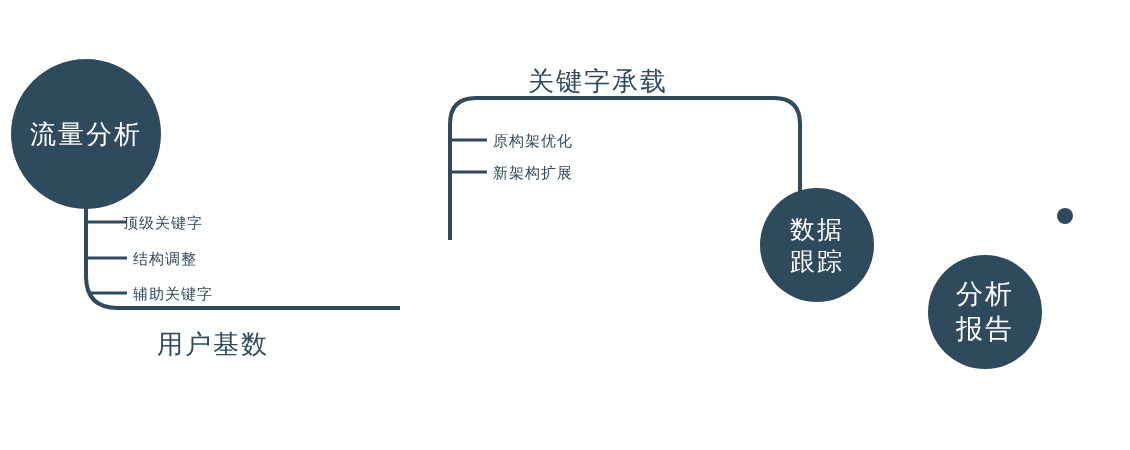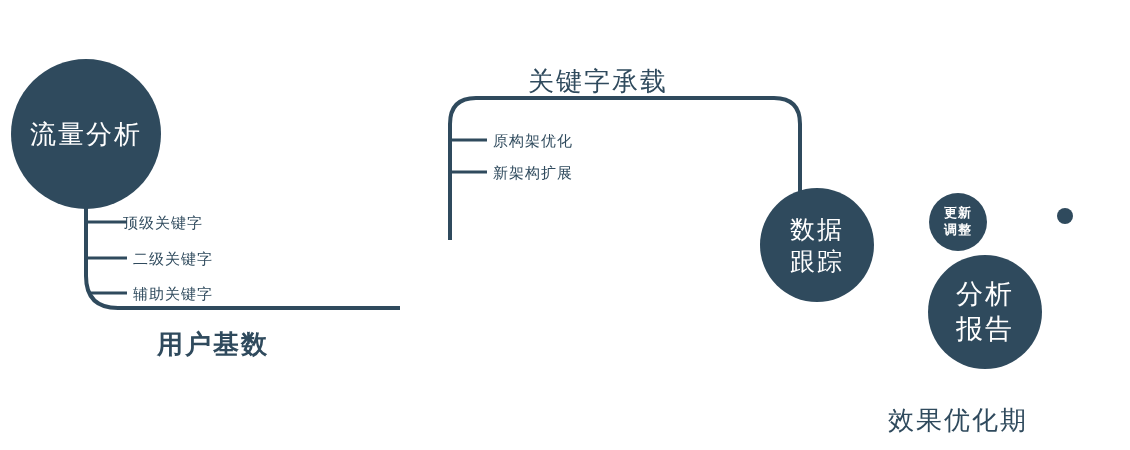--- a/index.html
+++ b/index.html
@@ -39,21 +39,21 @@
   #n-dot      {left:1057px;top:208px; width:16px; height:16px;}
 
   .edge-label{
     position:absolute;z-index:3;
     color:var(--primary);
     font-size:26px;
     letter-spacing:2px;
     white-space:nowrap;
   }
   #l-keyword {left:528px;top:64px;}
-  #l-userbase{left:157px;top:327px;font-weight:bold;}
+  #l-userbase{left:157px;top:327px;font-weight:normal;}
   #l-footer  {left:888px;top:403px;}
 
   .branch{
     position:absolute;z-index:3;
     color:var(--primary);
     font-size:15px;
     letter-spacing:1px;
     white-space:nowrap;
   }
   #b-t0{left:123px;top:214px;}
@@ -81,35 +81,31 @@
     <span class="nl one">流量分析</span>
   </div>
 
 
   <div class="node" id="n-data">
     <span class="nl two">数据跟踪</span>
   </div>
 
 
 
-  <div class="node" id="n-update">
-    <span class="nl two">更新调整</span>
-  </div>
 
   <div class="node" id="n-dot"></div>
 
   <div class="node" id="n-report">
     <span class="nl two">分析报告</span>
   </div>
 
   <div class="edge-label" id="l-keyword">关键字承载</div>
 
   <div class="edge-label" id="l-userbase">用户基数</div>
 
-  <div class="edge-label" id="l-footer">效果优化期</div>
 
   <div class="branch" id="b-t0">顶级关键字</div>
-  <div class="branch" id="b-t1">二级关键字</div>
+  <div class="branch" id="b-t1">结构调整</div>
   <div class="branch" id="b-t2">辅助关键字</div>
   <div class="branch" id="b-s0">原构架优化</div>
   <div class="branch" id="b-s1">新架构扩展</div>
 
 </div>
 
 </body></html>

